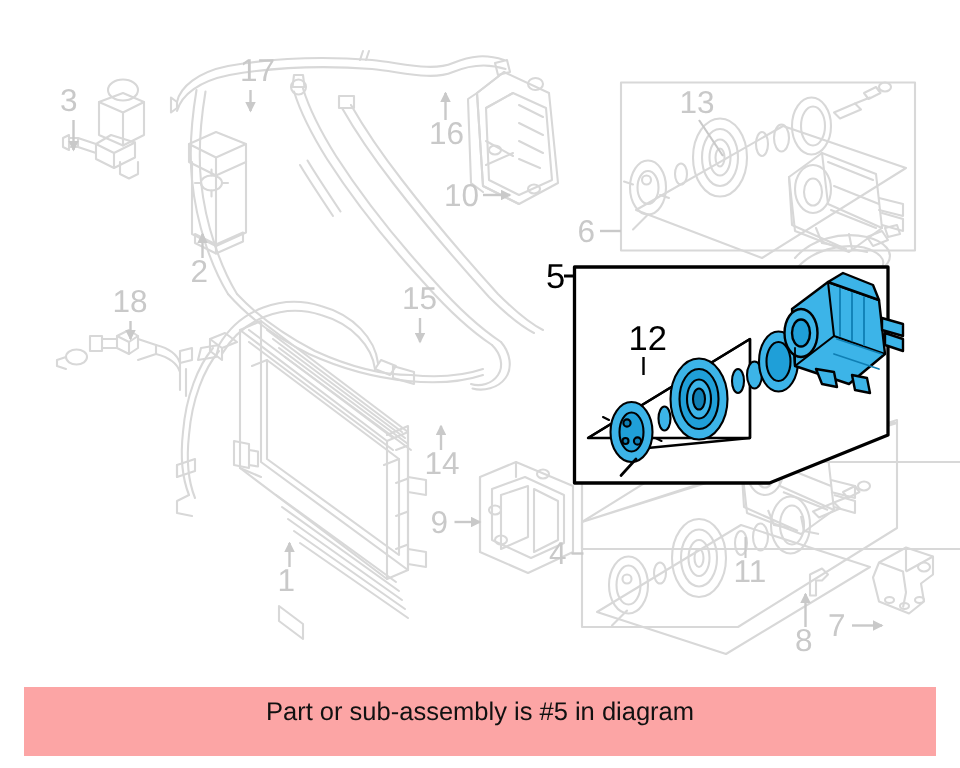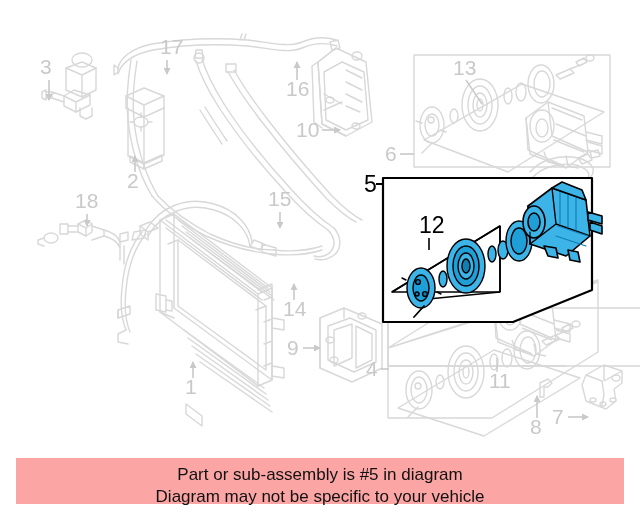--- a/index.html
+++ b/index.html
@@ -412,16 +412,15 @@
       <text x="364" y="192" stroke="none">5</text>
       <line x1="376" y1="184" x2="384" y2="184" stroke-width="2"></line>
 
       <text x="419" y="233" stroke="none">12</text>
       <line x1="429" y1="238" x2="429" y2="250" stroke-width="1.6"></line>
     </g>
   </svg>
 
   <div class="footer-banner">
     <span class="footer-line">Part or sub-assembly is #5 in diagram</span>
-    <span class="footer-line">Diagram may not be specific to your vehicle</span>
   </div>
 
 </div>
 
 </body></html>

